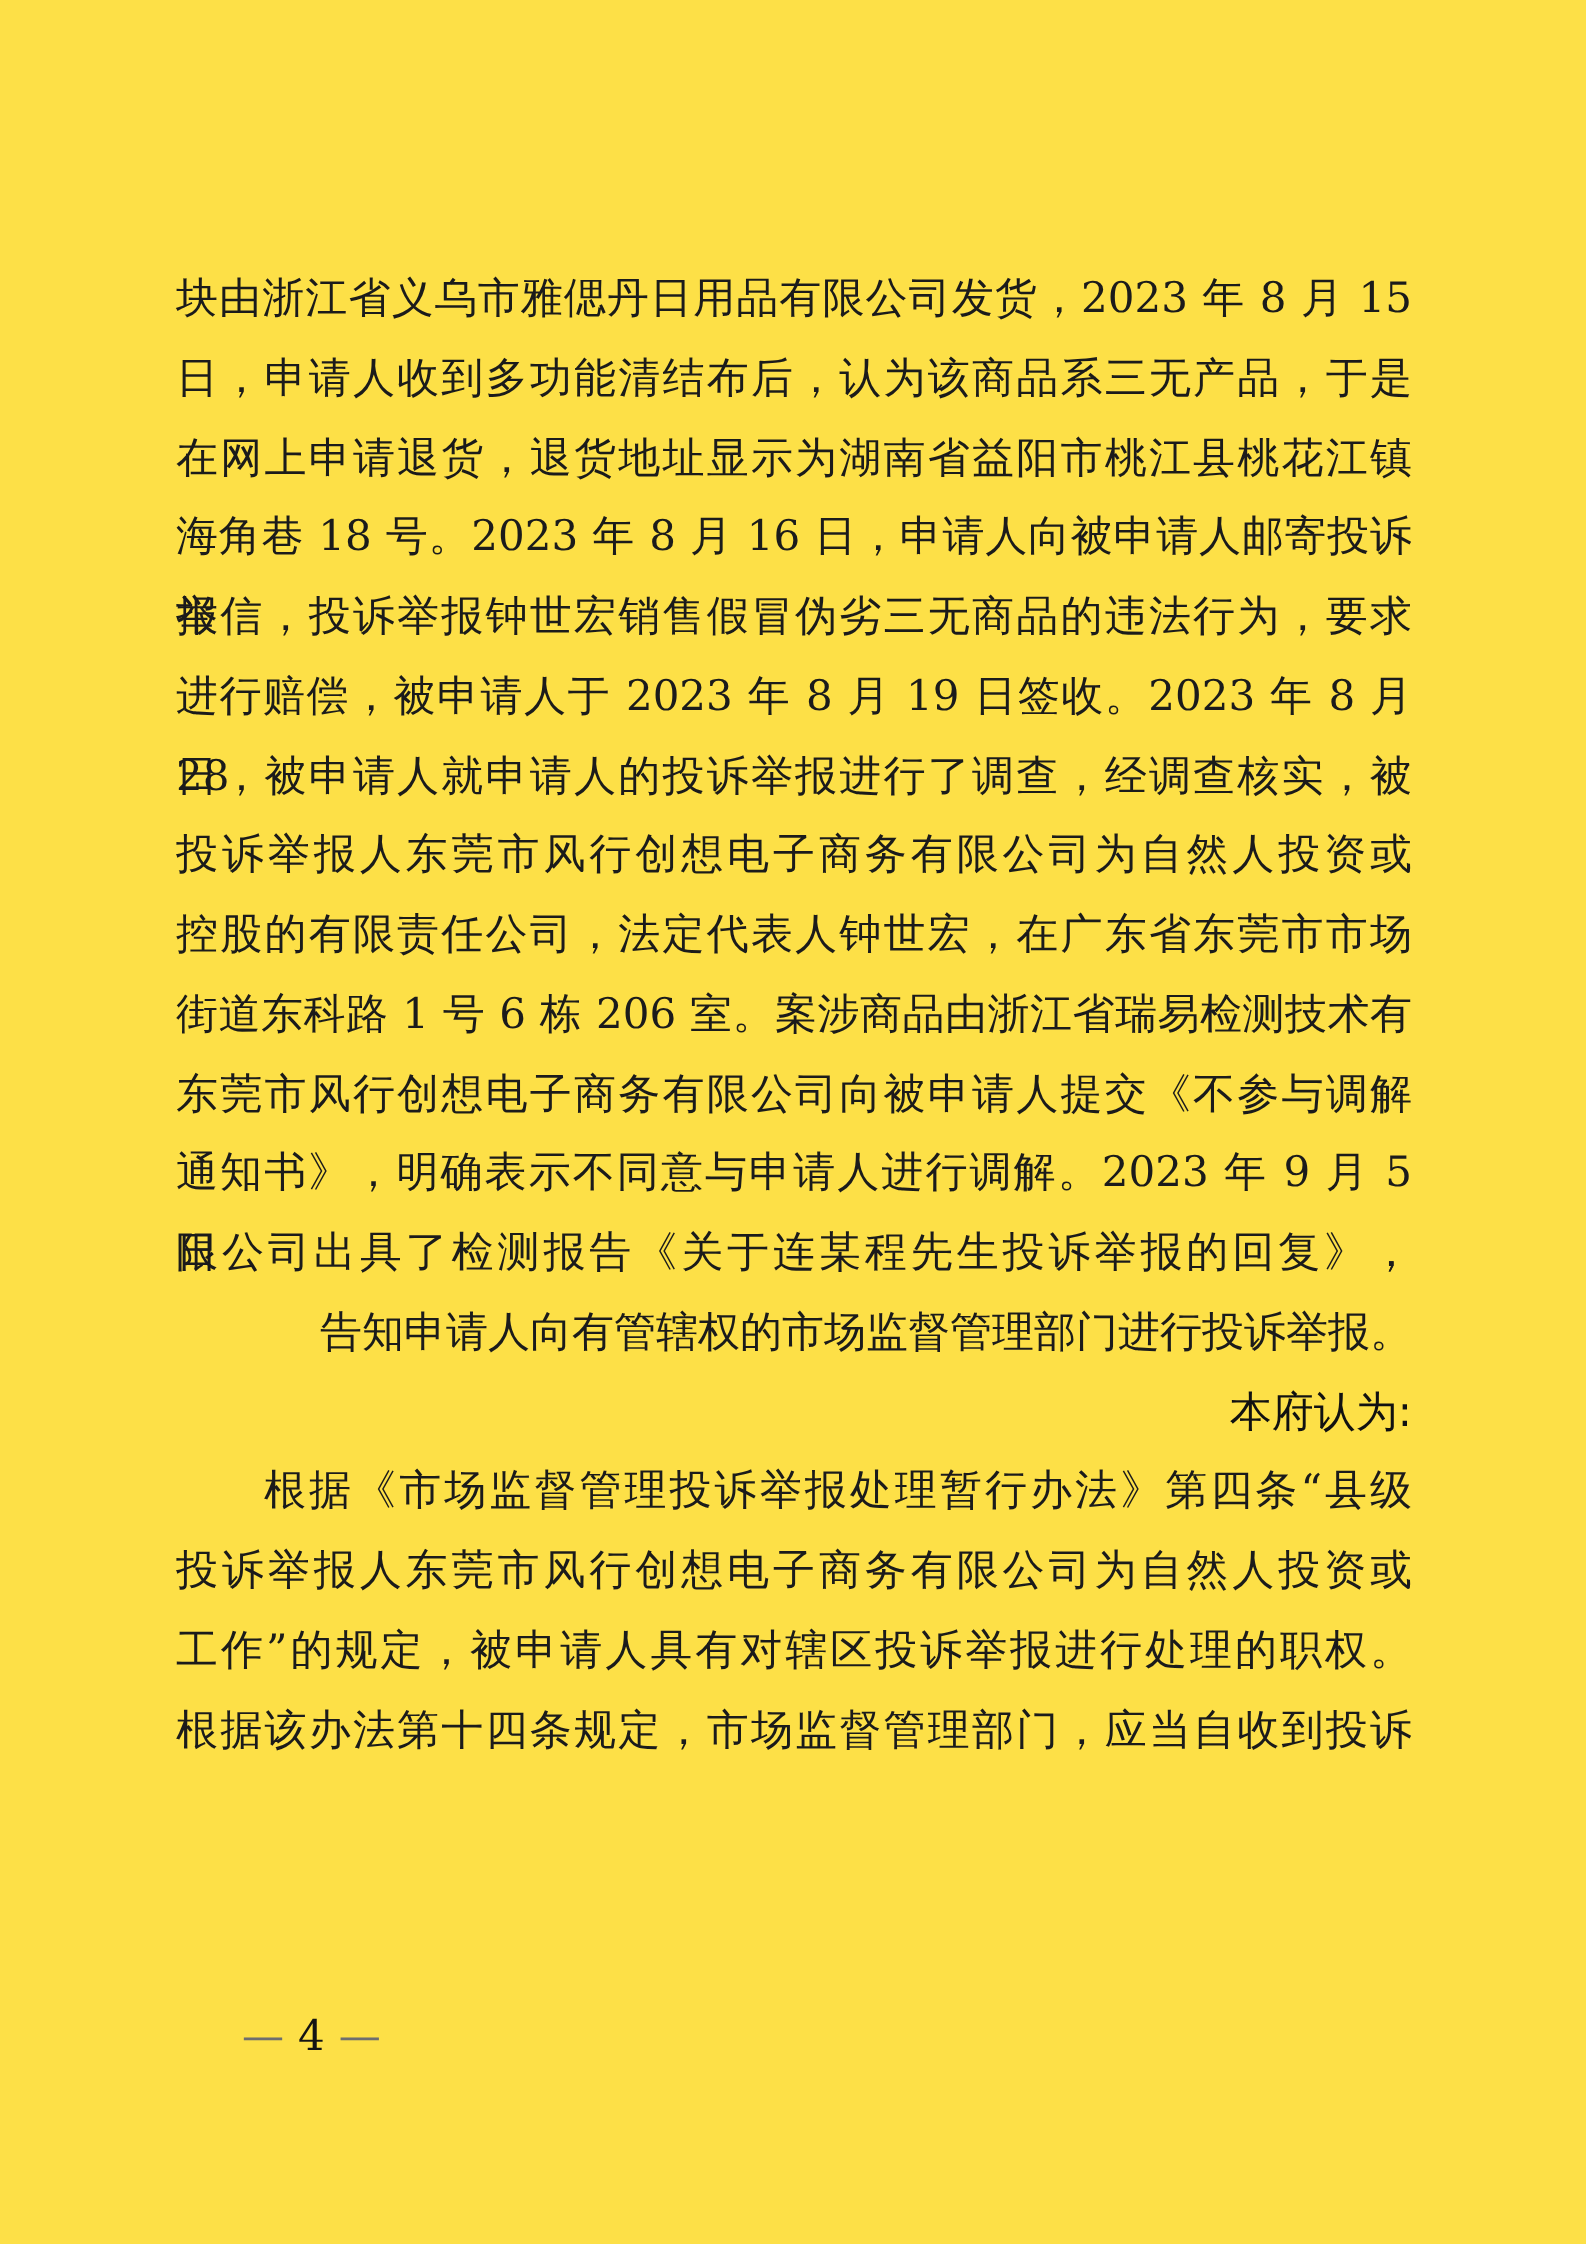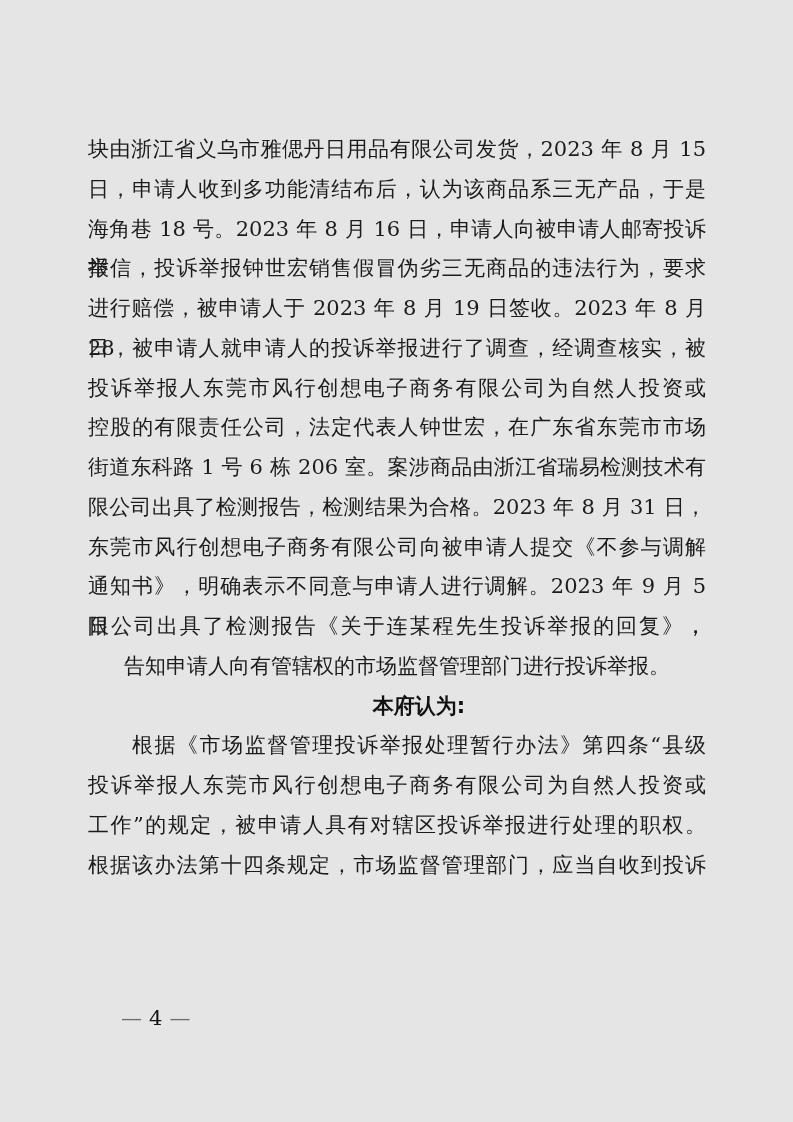--- a/index.html
+++ b/index.html
@@ -4,49 +4,49 @@
 <style>
   html, body {
     margin: 0;
     padding: 0;
     background: #ffffff;
   }
   .page {
     position: relative;
     width: 793px;
     height: 1122px;
-    background: #e5e5e5;
+    background: #fde047;
     overflow: hidden;
   }
   .body-text {
     position: absolute;
     left: 88px;
     top: 130px;
     width: 618px;
     font-family: "DejaVu Serif", "Liberation Serif", serif;
     font-size: 21px;
     color: #1b1b1b;
   }
   .line {
     height: 39.75px;
     line-height: 39.75px;
-    text-align: center;
+    text-align: right;
     white-space: normal;
   }
   .line.justify {
     text-align: justify;
     text-align-last: justify;
     text-justify: inter-ideograph;
   }
   .line.indent {
     padding-left: 44px;
   }
   .line.heading {
     font-family: "DejaVu Sans", "Liberation Sans", sans-serif;
-    font-weight: 700;
+    font-weight: 400;
     color: #111111;
   }
   .page-footer {
     position: absolute;
     left: 121px;
     top: 1002px;
     height: 32px;
     line-height: 32px;
     font-family: "DejaVu Serif", "Liberation Serif", serif;
     font-size: 21px;
@@ -60,28 +60,28 @@
     margin: 0 7px;
   }
 </style>
 </head>
 <body>
 
 <div class="page">
   <div class="body-text">
       <div class="line justify">块由浙江省义乌市雅偲丹日用品有限公司发货，2023 年 8 月 15</div>
       <div class="line justify">日，申请人收到多功能清结布后，认为该商品系三无产品，于是</div>
+      <div class="line justify">在网上申请退货，退货地址显示为湖南省益阳市桃江县桃花江镇</div>
       <div class="line justify">海角巷 18 号。2023 年 8 月 16 日，申请人向被申请人邮寄投诉举</div>
       <div class="line justify">报信，投诉举报钟世宏销售假冒伪劣三无商品的违法行为，要求</div>
       <div class="line justify">进行赔偿，被申请人于 2023 年 8 月 19 日签收。2023 年 8 月 28</div>
       <div class="line justify">日，被申请人就申请人的投诉举报进行了调查，经调查核实，被</div>
       <div class="line justify">投诉举报人东莞市风行创想电子商务有限公司为自然人投资或</div>
       <div class="line justify">控股的有限责任公司，法定代表人钟世宏，在广东省东莞市市场</div>
       <div class="line justify">街道东科路 1 号 6 栋 206 室。案涉商品由浙江省瑞易检测技术有</div>
-      <div class="line justify">限公司出具了检测报告，检测结果为合格。2023 年 8 月 31 日，</div>
       <div class="line justify">东莞市风行创想电子商务有限公司向被申请人提交《不参与调解</div>
       <div class="line justify">通知书》，明确表示不同意与申请人进行调解。2023 年 9 月 5 日，</div>
       <div class="line justify">限公司出具了检测报告《关于连某程先生投诉举报的回复》，</div>
       <div class="line">告知申请人向有管辖权的市场监督管理部门进行投诉举报。</div>
       <div class="line indent heading">本府认为:</div>
       <div class="line justify indent">根据《市场监督管理投诉举报处理暂行办法》第四条“县级</div>
       <div class="line justify">投诉举报人东莞市风行创想电子商务有限公司为自然人投资或</div>
       <div class="line justify">工作”的规定，被申请人具有对辖区投诉举报进行处理的职权。</div>
       <div class="line justify">根据该办法第十四条规定，市场监督管理部门，应当自收到投诉</div>
     </div>

